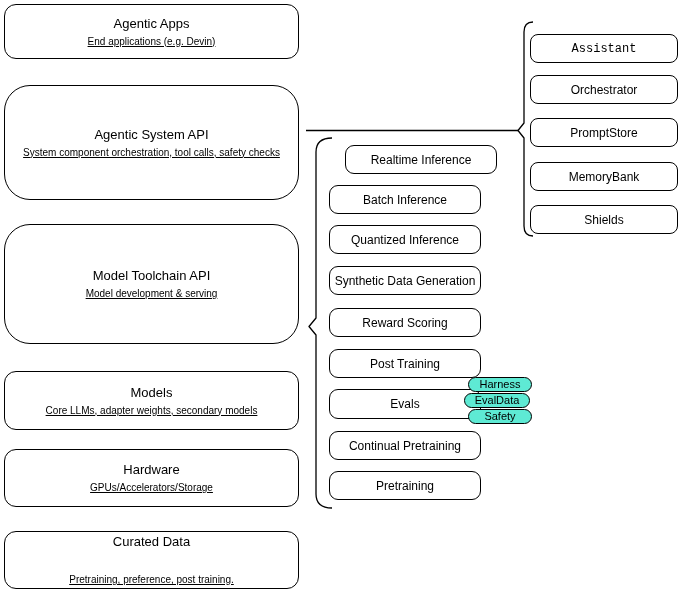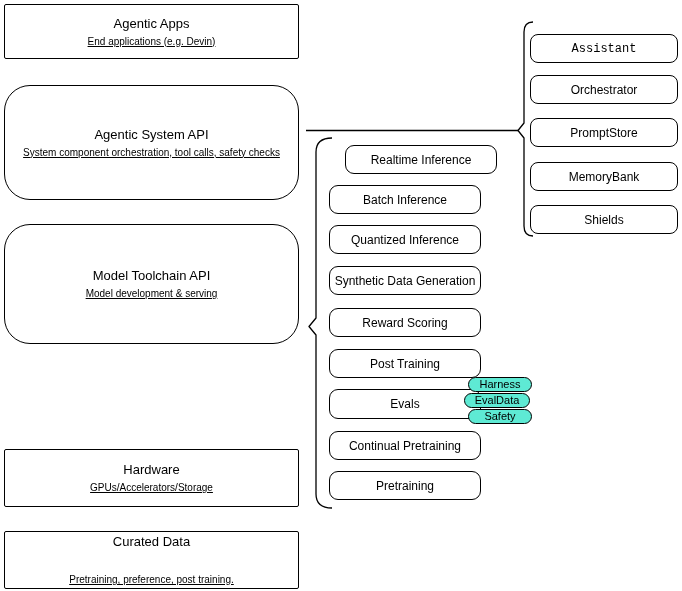--- a/index.html
+++ b/index.html
@@ -27,21 +27,21 @@
     box-sizing: border-box;
     background: #ffffff;
     border: 1.3px solid #000000;
     display: flex;
     flex-direction: column;
     align-items: center;
     justify-content: center;
     text-align: center;
   }
   .lbox { left: 4px; width: 295px; }
-  .lbox.small { border-radius: 2px; }
+  .lbox.small { border-radius: 12px; }
   .lbox.big   { border-radius: 26px; }
   .lbox .title { font-size: 13px; line-height: 16px; }
   .lbox .subtitle { font-size: 10px; line-height: 13px; margin-top: 3px; text-decoration: underline; }
   .mbox {
     left: 329px; width: 152px; height: 29px;
     border-radius: 9px;
     font-size: 12px;
     z-index: 1;
   }
   .rbox {
@@ -83,20 +83,24 @@
   <div class="node lbox big" style="top:85px; height:115px;">
     <div class="title">Agentic System API</div>
     <div class="subtitle">System component orchestration, tool calls, safety checks</div>
   </div>
 
   <div class="node lbox big" style="top:224px; height:120px;">
     <div class="title">Model Toolchain API</div>
     <div class="subtitle">Model development &amp; serving</div>
   </div>
 
+  <div class="node lbox small" style="top:371px; height:59px;">
+    <div class="title">Models</div>
+    <div class="subtitle">Core LLMs, adapter weights, secondary models</div>
+  </div>
 
   <div class="node lbox small" style="top:449px; height:58px;">
     <div class="title">Hardware</div>
     <div class="subtitle">GPUs/Accelerators/Storage</div>
   </div>
 
   <div class="node lbox small" style="top:531px; height:58px;gap:20px;">
     <div class="title">Curated Data</div>
     <div class="subtitle">Pretraining, preference, post training.</div>
   </div>

